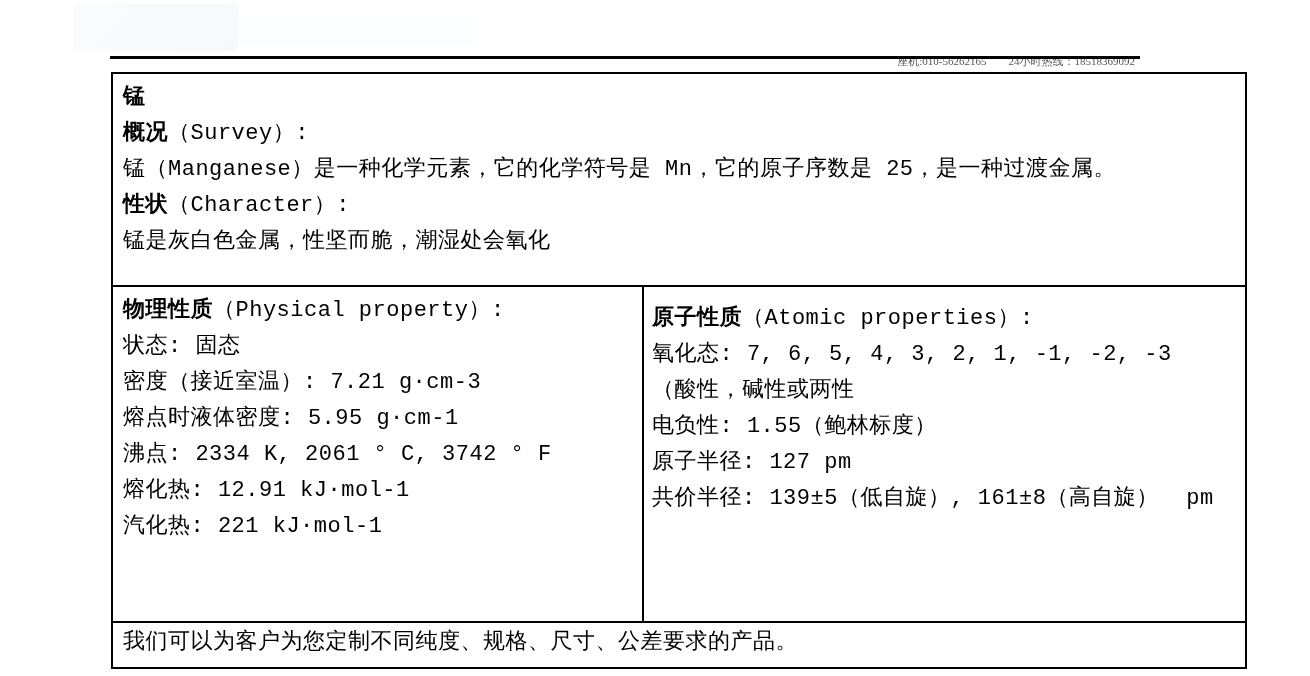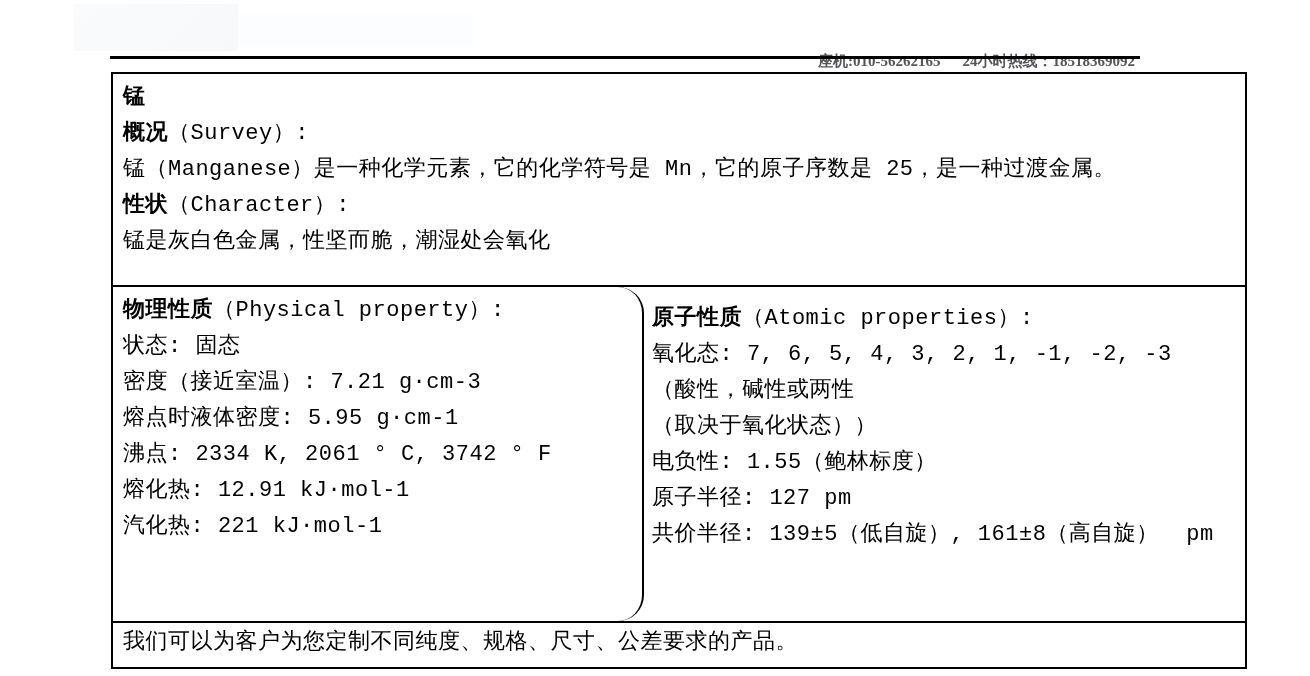--- a/index.html
+++ b/index.html
@@ -20,21 +20,21 @@
     position:absolute;left:73px;top:4px;width:165px;height:47px;
     background:linear-gradient(135deg,#fafbfc,#f6f8fa);
   }
   .logo-watermark-2{
     position:absolute;left:238px;top:14px;width:235px;height:33px;
     background:#fcfdfe;
   }
   .contact-bar{
     position:absolute;top:31px;right:175px;
     font-family:"Liberation Serif","DejaVu Serif",serif;
-    font-weight:700;font-size:15px;line-height:20px;
+    font-weight:400;font-size:11px;line-height:20px;
     color:var(--contact-text,#55565a);
     white-space:pre;
   }
   .contact-bar .hotline{margin-left:22px;}
   .header-rule{
     position:absolute;left:110px;top:56px;width:1030px;height:3px;
     background:var(--border,#000);
   }
   .doc-table{
     position:absolute;left:111px;top:72px;width:1136px;height:597px;
@@ -46,21 +46,21 @@
   .row-intro{
     height:213px;
     border-bottom:2px solid var(--border,#000);
     padding:6px 14px 0 10px;
   }
   .row-cols{
     height:336px;
     border-bottom:2px solid var(--border,#000);
     display:flex;
   }
-  .cell{box-sizing:border-box;padding:6px 10px 0 10px;border-radius:26px;}
+  .cell{box-sizing:border-box;padding:6px 10px 0 10px;}
   .cell-physical{
     width:531px;
     border-right:2px solid var(--border,#000);
   }
   .cell-atomic{flex:1;padding-left:8px;margin-top:8px;}
   .row-footer{
     flex:1;
     padding:2px 14px 4px 10px;
   }
   .line{
@@ -104,21 +104,20 @@
         <div class="line">熔点时液体密度: 5.95 g·cm-1</div>
         <div class="line">沸点: 2334 K, 2061 ° C, 3742 ° F</div>
         <div class="line">熔化热: 12.91 kJ·mol-1</div>
         <div class="line">汽化热: 221 kJ·mol-1</div>
       </div>
 
       <div class="cell cell-atomic">
         <div class="line"><span class="b">原子性质</span><span>（Atomic properties）:</span></div>
         <div class="line">氧化态: 7, 6, 5, 4, 3, 2, 1, -1, -2, -3</div>
         <div class="line">（酸性，碱性或两性</div>
-        <div class="line">（取决于氧化状态））</div>
         <div class="line">电负性: 1.55（鲍林标度）</div>
         <div class="line">原子半径: 127 pm</div>
         <div class="line">共价半径: 139±5（低自旋）, 161±8（高自旋）  pm</div>
       </div>
 
     </div>
 
     <div class="row row-footer">
       <div class="line">我们可以为客户为您定制不同纯度、规格、尺寸、公差要求的产品。</div>
     </div>

